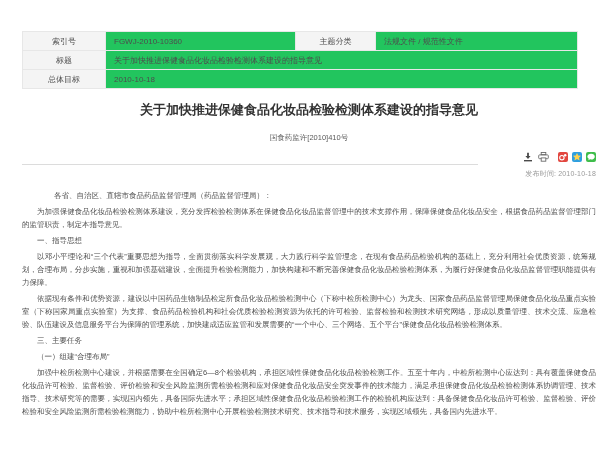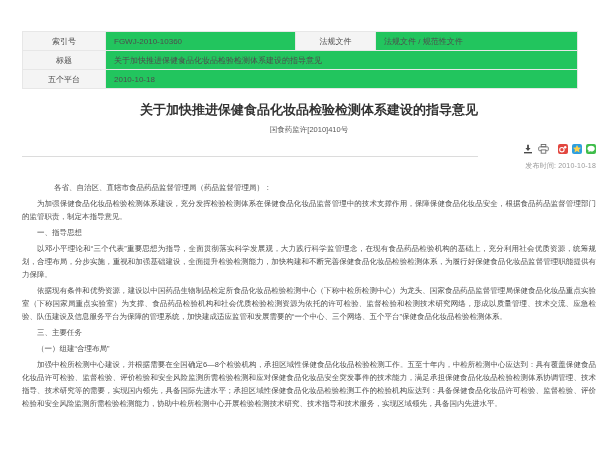--- a/index.html
+++ b/index.html
@@ -35,21 +35,21 @@
   
   .art-title {
     margin-top: 13px;
     text-align: center;
     font-size: 13px;
     font-weight: bold;
     color: #333;
     line-height: 15px;
   }
   .doc-number {
-    margin-top: 8px;
+    margin-top: 16px;
     text-align: center;
     font-size: 7.5px;
     color: #595959;
   }
 
   
   .toolbar {
     margin-top: 8px;
     height: 11px;
     display: flex;
@@ -92,29 +92,29 @@
 </head>
 <body>
 
 <div class="page">
 
   <table class="info-table">
     <tbody>
         <tr>
       <td class="lbl">索引号</td>
       <td class="val" style="width:190px">FGWJ-2010-10360</td>
-      <td class="lbl lbl2">法规文件</td>
+      <td class="lbl lbl2">主题分类</td>
       <td class="val">法规文件 / 规范性文件</td>
     </tr>
     <tr>
       <td class="lbl">标题</td>
       <td class="val" colspan="3">关于加快推进保健食品化妆品检验检测体系建设的指导意见</td>
     </tr>
     <tr>
-      <td class="lbl">五个平台</td>
+      <td class="lbl">总体目标</td>
       <td class="val" colspan="3">2010-10-18</td>
     </tr>
   </tbody>
     </table>
 
   <h1 class="art-title">关于加快推进保健食品化妆品检验检测体系建设的指导意见</h1>
 
   <div class="doc-number">国食药监许[2010]410号</div>
 
   <div class="toolbar">

